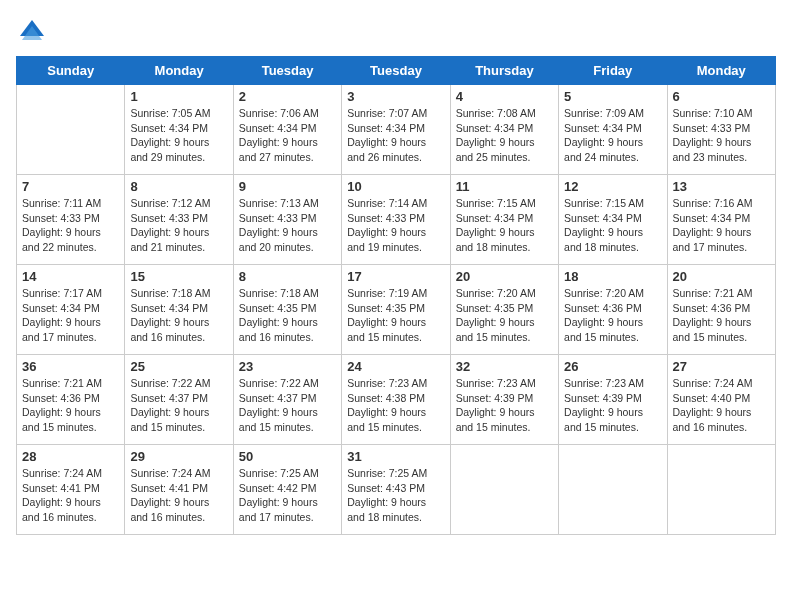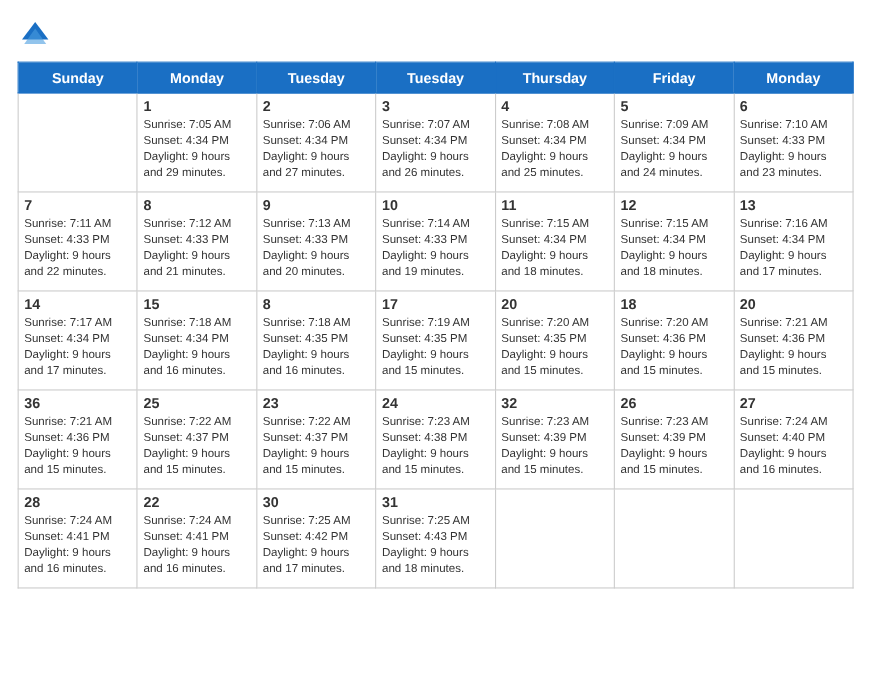--- a/index.html
+++ b/index.html
@@ -236,25 +236,25 @@
           <span class="day-num">27</span>
           <div class="day-info">Sunrise: 7:24 AM<br>Sunset: 4:40 PM<br>Daylight: 9 hours and 16 minutes.</div>
         </td>
       </tr>
       <tr>
         <td>
           <span class="day-num">28</span>
           <div class="day-info">Sunrise: 7:24 AM<br>Sunset: 4:41 PM<br>Daylight: 9 hours and 16 minutes.</div>
         </td>
         <td>
-          <span class="day-num">22</span>
+          <span class="day-num">29</span>
           <div class="day-info">Sunrise: 7:24 AM<br>Sunset: 4:41 PM<br>Daylight: 9 hours and 16 minutes.</div>
         </td>
         <td>
-          <span class="day-num">30</span>
+          <span class="day-num">50</span>
           <div class="day-info">Sunrise: 7:25 AM<br>Sunset: 4:42 PM<br>Daylight: 9 hours and 17 minutes.</div>
         </td>
         <td>
           <span class="day-num">31</span>
           <div class="day-info">Sunrise: 7:25 AM<br>Sunset: 4:43 PM<br>Daylight: 9 hours and 18 minutes.</div>
         </td>
         <td class="empty-cell"></td>
         <td class="empty-cell"></td>
         <td class="empty-cell"></td>
       </tr>

